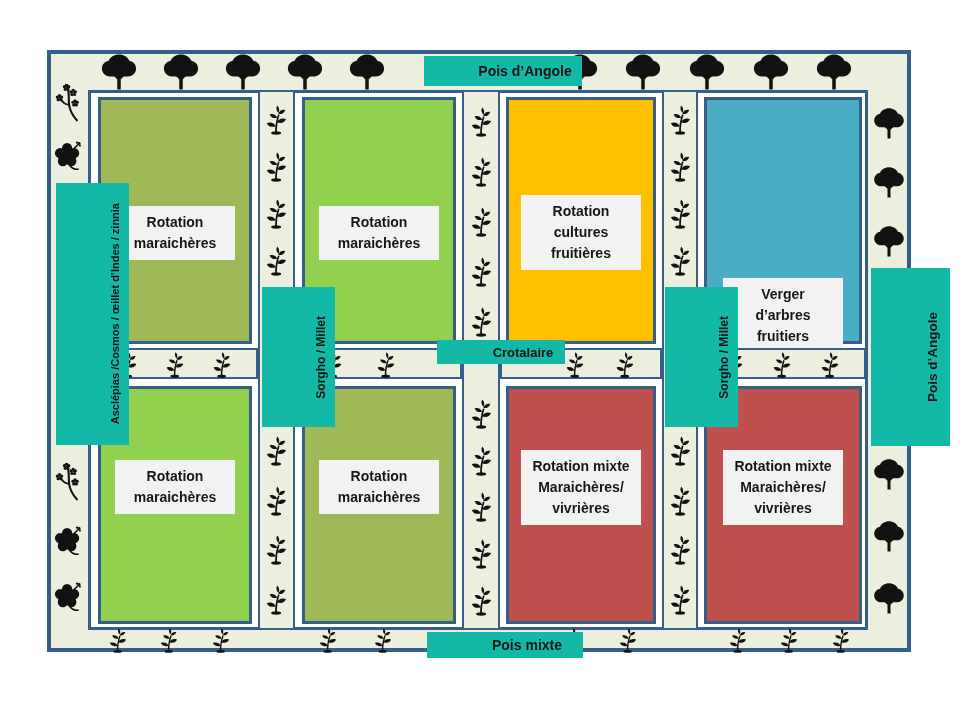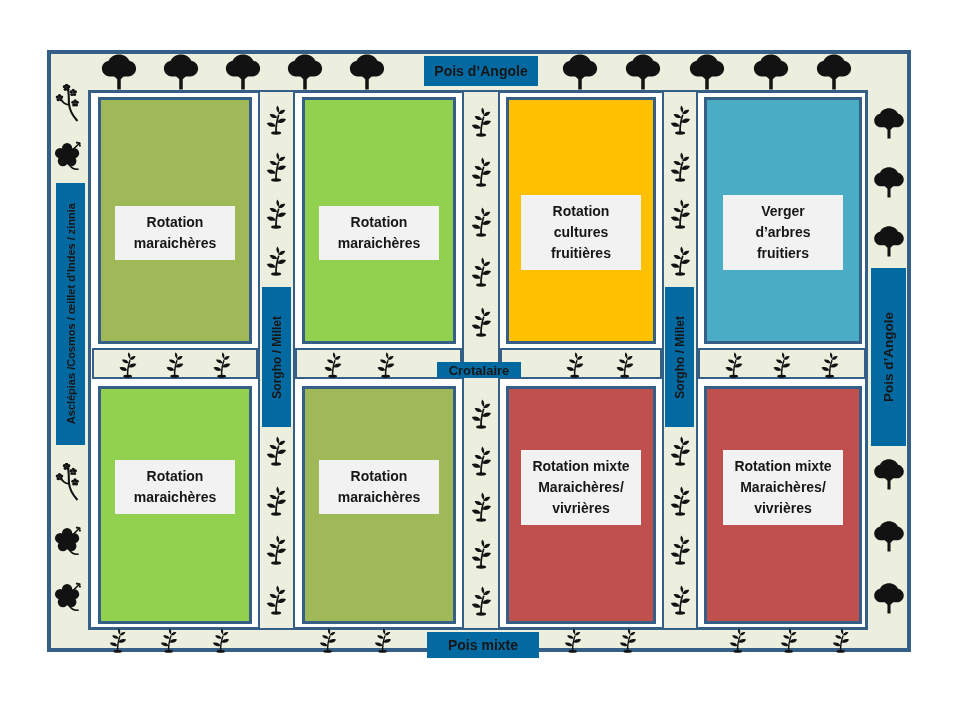--- a/index.html
+++ b/index.html
@@ -7,21 +7,21 @@
           font-family:"Liberation Sans",sans-serif;color:#161616;}
   .frame{position:absolute;left:47px;top:50px;width:864px;height:602px;
          background:#ecefdd;border:4px solid #355f87;box-sizing:border-box;}
   .inner{position:absolute;left:88px;top:90px;width:780px;height:540px;
          background:#fff;border:3px solid #355f87;box-sizing:border-box;}
   .plot{position:absolute;border:3px solid #355f87;box-sizing:border-box;
         display:flex;align-items:center;justify-content:center;}
   .p1{left:98px;top:97px;width:154px;height:247px;}
   .p2{left:302px;top:97px;width:154px;height:247px;}
   .p3{left:506px;top:97px;width:150px;height:247px;}
-  .p4{left:704px;top:97px;width:158px;height:247px;}
+  .p4{left:704px;top:97px;width:158px;height:247px;align-items:flex-end;}
   .p5{left:98px;top:386px;width:154px;height:238px;}
   .p6{left:302px;top:386px;width:154px;height:238px;}
   .p7{left:506px;top:386px;width:150px;height:238px;}
   .p8{left:704px;top:386px;width:158px;height:238px;}
   .row1 .plot-label{transform:translateY(12px);}
   .row2 .plot-label{transform:translateY(-18px);}
   .plot-label{background:#f2f2f2;font-weight:700;font-size:14px;line-height:1.5;
               text-align:center;white-space:pre-line;padding:6px 10px;min-width:100px;}
   .vstrip{position:absolute;top:90px;height:540px;background:#ecefdd;
           border:2px solid #355f87;box-sizing:border-box;}
@@ -37,24 +37,24 @@
   .vstrip .icon{width:27px;height:31px;}
   .hseg{position:absolute;top:348px;height:31px;background:#ecefdd;
         border:2px solid #355f87;box-sizing:border-box;
         display:flex;align-items:flex-end;justify-content:space-around;padding:0 10px;}
   .s1{left:92px;width:166px;}
   .s2{left:295px;width:167px;padding-right:48px;}
   .s3{left:500px;width:162px;padding-left:48px;}
   .s4{left:698px;width:168px;}
   .hseg .icon{width:22px;height:27px;margin-bottom:-1px;}
   .label{position:absolute;display:flex;align-items:center;justify-content:center;
-         background:#0369a1;font-weight:700;text-align:center;z-index:4;}
+         background:#14b8a6;font-weight:700;text-align:center;z-index:4;padding-left:44px;}
   .top-label{left:424px;top:56px;width:114px;height:30px;font-size:14px;}
   .bottom-label{left:427px;top:632px;width:112px;height:26px;font-size:14px;}
-  .crotalaire-label{left:437px;top:362px;width:84px;height:16px;font-size:13px;}
+  .crotalaire-label{left:437px;top:340px;width:84px;height:24px;font-size:13px;}
   .v1-label{left:262px;top:287px;width:29px;height:140px;font-size:12px;}
   .v3-label{left:665px;top:287px;width:29px;height:140px;font-size:12px;}
   .left-label{left:56px;top:183px;width:29px;height:262px;font-size:11px;}
   .right-label{left:871px;top:268px;width:35px;height:178px;font-size:13.5px;}
   .vtext{writing-mode:vertical-rl;transform:rotate(180deg);white-space:nowrap;}
   .iconrow,.iconcol-band{position:absolute;display:flex;}
   .trees-top-left{left:88px;top:52px;width:310px;height:38px;justify-content:space-around;align-items:flex-end;}
   .trees-top-right{left:548px;top:52px;width:318px;height:38px;justify-content:space-around;align-items:flex-end;}
   .trees-top-left .icon,.trees-top-right .icon{width:44px;height:37px;}
   .trees-right-top{left:869px;top:94px;width:40px;height:176px;flex-direction:column;

